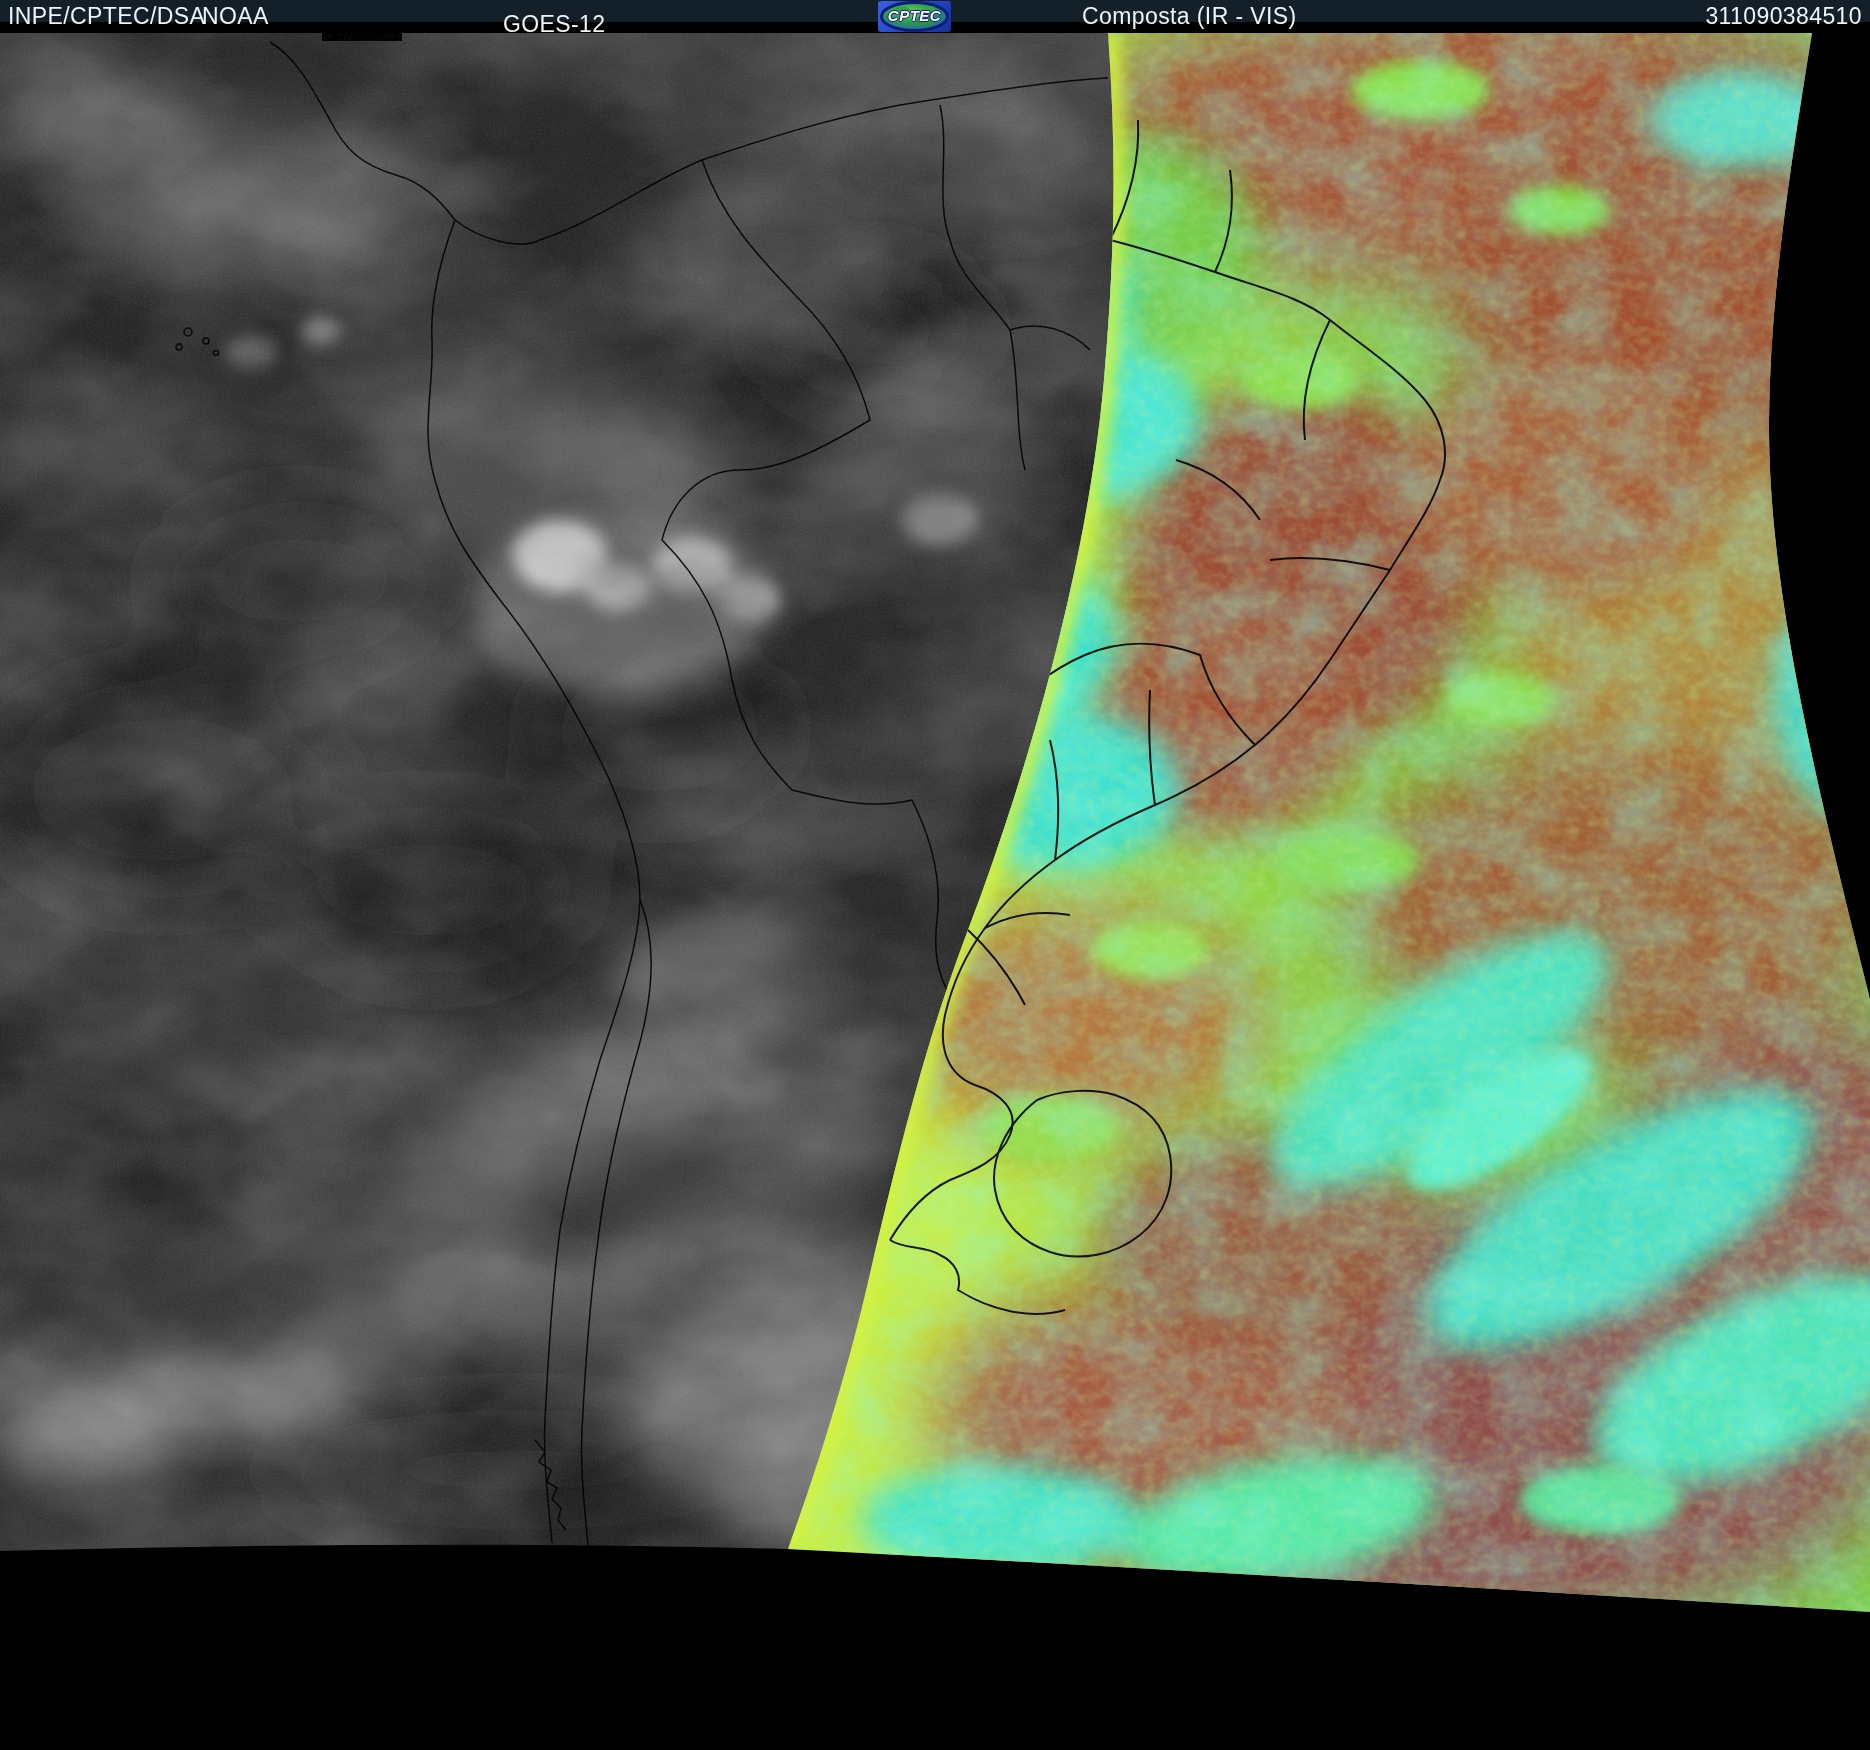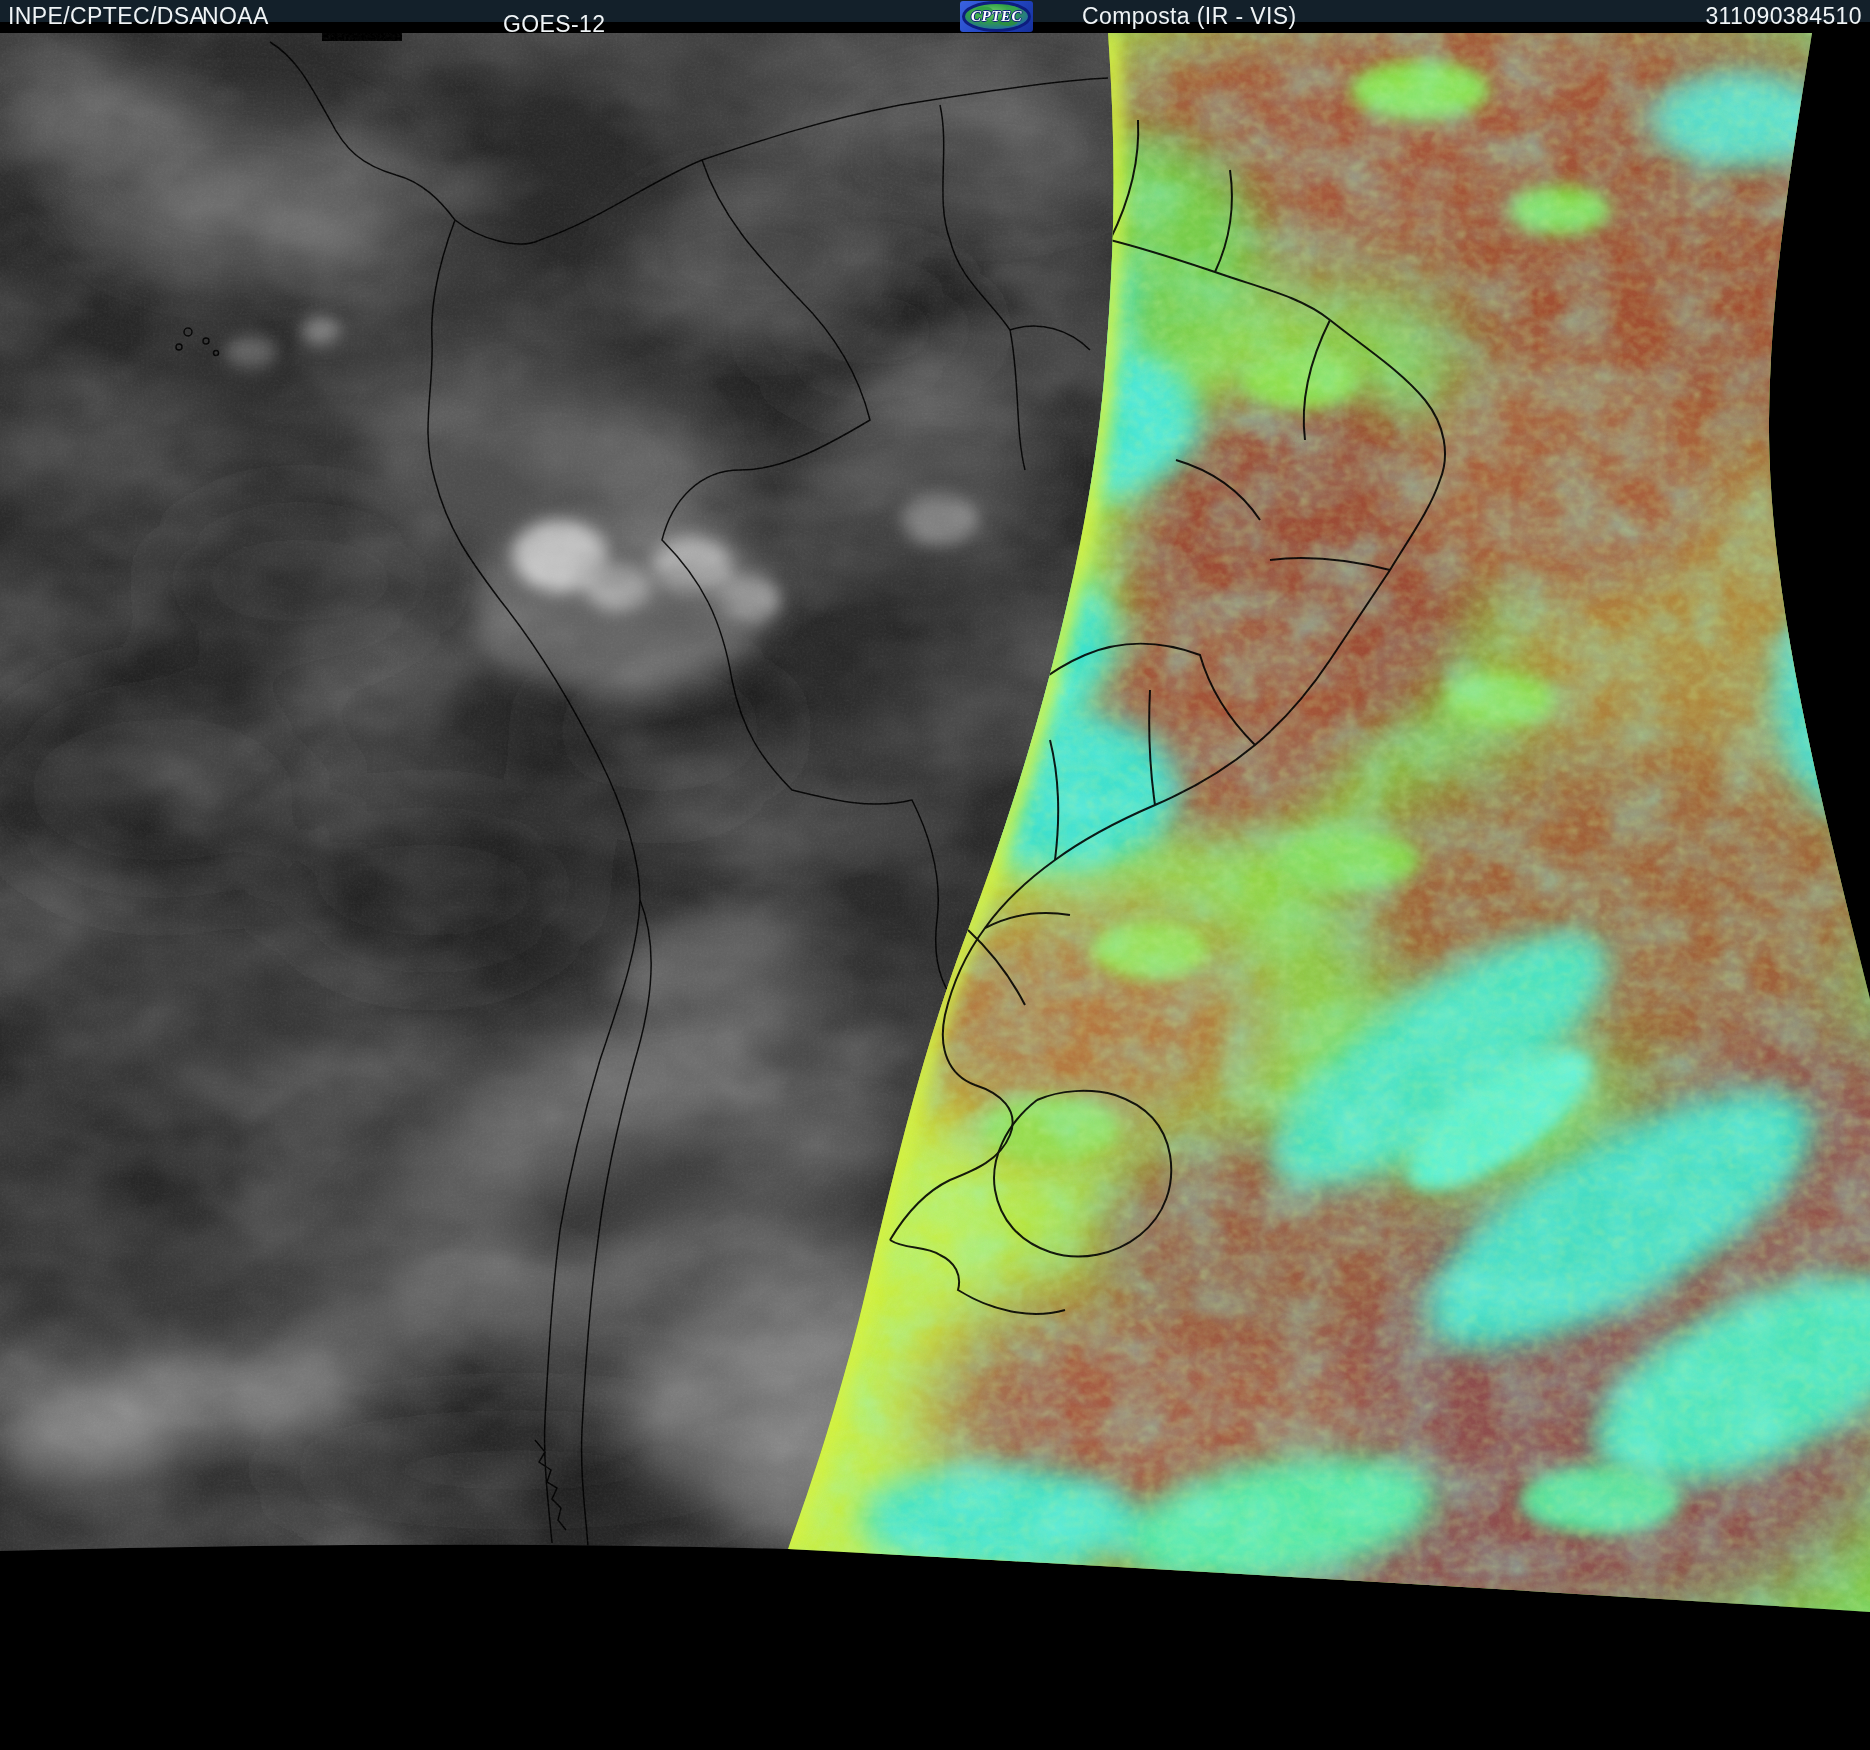--- a/index.html
+++ b/index.html
@@ -9,23 +9,23 @@
   .scene{position:absolute;left:0;top:0;}
   .header{position:absolute;left:0;top:0;width:1870px;height:22px;
           background:#13202a;color:#f0f4f6;font-size:23px;line-height:33px;
           letter-spacing:.4px;z-index:5;}
   .header span{position:absolute;top:0;white-space:nowrap;}
   .h-agency{left:8px;}
   .h-noaa{left:202px;text-align:right;}
   .h-sat{left:503px;margin-top:8px;}
   .h-prod{left:1082px;text-align:center;}
   .h-time{right:8px;}
-  .logo{position:absolute;left:960px;top:1px;width:73px;height:31px;
+  .logo{position:absolute;left:878px;top:1px;width:73px;height:31px;
         background:linear-gradient(135deg,#3a62e0 0%,#2246c2 55%,#152f9a 100%);
-        border-radius:3px;font-family:Liberation Serif, serif;}
+        border-radius:3px;}
   .logo svg{position:absolute;left:0;top:0;}
   .logo .logo-text{position:absolute;left:0;top:0;width:73px;height:31px;
         text-align:center;line-height:30px;font-size:15px;font-weight:bold;
         font-style:italic;color:#ffffff;letter-spacing:.5px;
         text-shadow:-1px 0 #10207e,1px 0 #10207e,0 -1px #10207e,0 1px #10207e;}
 </style>
 </head>
 <body>
 
 <div class="stage">

